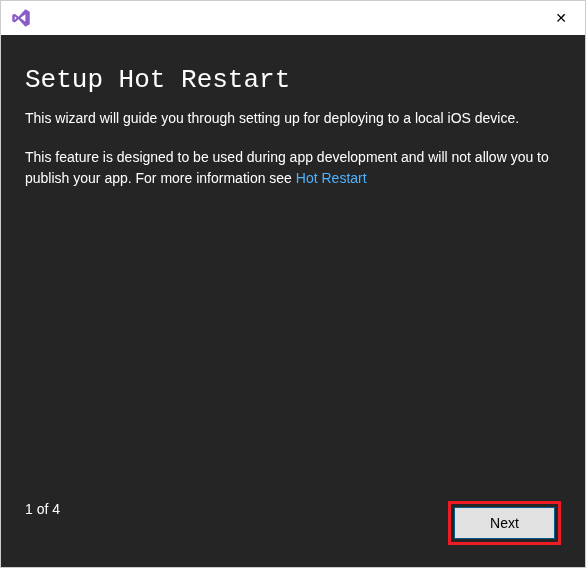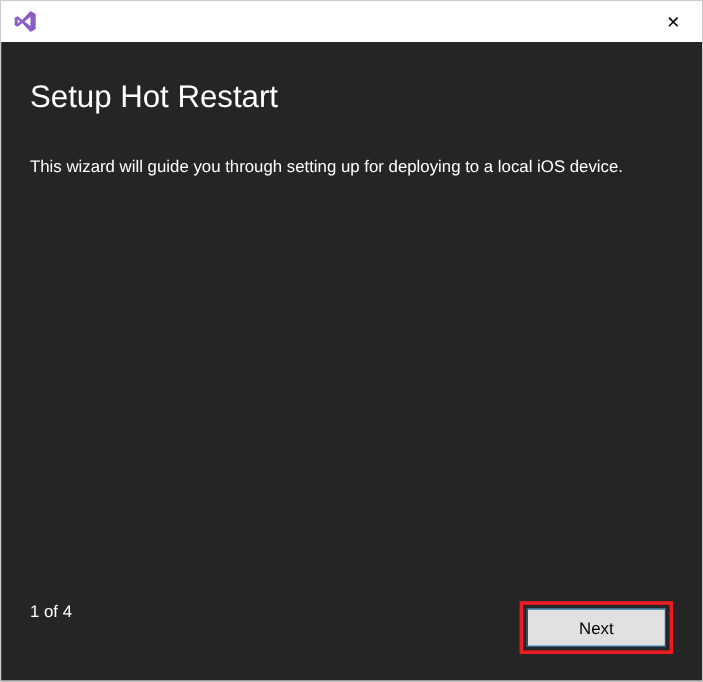--- a/index.html
+++ b/index.html
@@ -52,22 +52,23 @@
       background: #252525;
       color: #fff;
       padding: 30px 24px 22px 24px;
       display: flex;
       flex-direction: column;
       position: relative;
     }
     .heading {
       font-size: 26px;
       font-weight: 400;
-      margin-bottom: 32px;
+      margin-bottom: 13px;
       color: #fff;
+      font-family: Liberation Mono, monospace;
     }
     .para {
       font-size: 14px;
       line-height: 1.5;
       color: #fff;
       margin-bottom: 18px;
       font-weight: 400;
     }
     .link {
       color: #4db2ff;
@@ -82,21 +83,21 @@
     .step-counter {
       font-size: 14px;
       color: #fff;
       padding-bottom: 8px;
     }
     .next-wrapper {
       border: 3px solid #ed1c24;
       padding: 3px;
     }
     .next-btn {
-      width: 116px;
+      width: 101px;
       height: 32px;
       background: #e1e1e1;
       border: 1px solid #0a5a8f;
       color: #000;
       font-size: 14px;
       font-family: inherit;
       cursor: pointer;
       display: flex;
       align-items: center;
       justify-content: center;
@@ -115,20 +116,23 @@
     <div class="close-btn">
       <span>✕</span>
     </div>
   </div>
 
   <div class="content">
     <h1 class="heading">Setup Hot Restart</h1>
 
     <p class="para">This wizard will guide you through setting up for deploying to a local iOS device.</p>
 
+    <p class="para">
+      <span>This feature is designed to be used during app development and will not allow you to publish your app. For more information see </span><a class="link">Hot Restart</a>
+    </p>
 
     <div class="footer">
       <div class="step-counter">1 of 4</div>
       <div class="next-wrapper">
         <button class="next-btn">Next</button>
       </div>
     </div>
   </div>
 </div>
 

